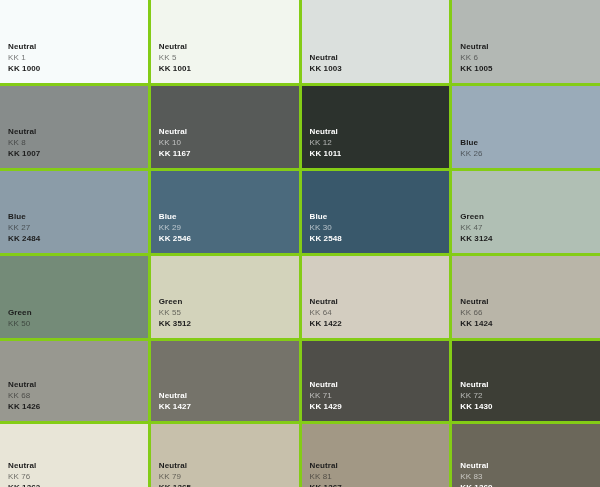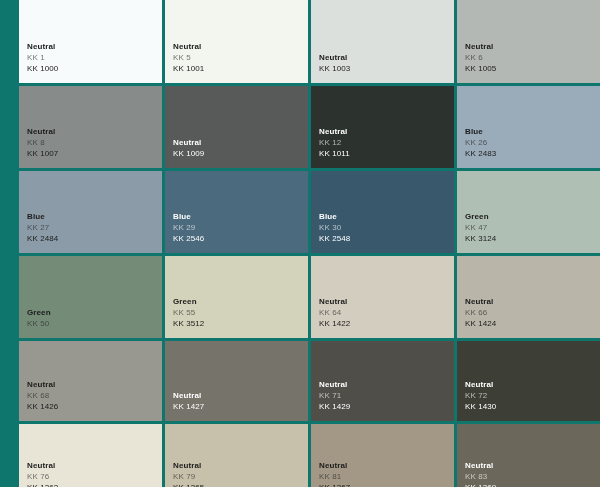--- a/index.html
+++ b/index.html
@@ -16,22 +16,21 @@
     -webkit-font-smoothing: antialiased;
   }
   #swatch-grid {
     width: 600px;
     height: 487px;
     display: grid;
     grid-template-columns: repeat(4, 1fr);
     grid-template-rows: 83px 82px 82px 82px 80px 78px;
     gap: 3px;
     box-sizing: border-box;
-    background: #0f766e;
-    padding-left: 19px;
+    background: #84cc16;
   }
   .swatch {
     position: relative;
     box-sizing: border-box;
     overflow: hidden;
     display: flex;
     flex-direction: column;
     justify-content: flex-end;
     padding: 0 0 9px 8px;
   }
@@ -45,21 +44,21 @@
   .swatch-code {
     font-size: 8px;
     font-weight: normal;
     line-height: 11px;
     letter-spacing: 0.1px;
     white-space: nowrap;
     opacity: 0.62;
   }
   .swatch-fullcode {
     font-size: 8px;
-    font-weight: normal;
+    font-weight: bold;
     line-height: 11px;
     letter-spacing: 0.1px;
     white-space: nowrap;
   }
   .swatch.text-dark .swatch-family,
   .swatch.text-dark .swatch-fullcode {
     color: #1c1c1c;
   }
   .swatch.text-dark .swatch-code {
     color: #1c1c1c;
@@ -95,31 +94,31 @@
       <div class="swatch-code">KK 6</div>
       <div class="swatch-fullcode">KK 1005</div>
     </div>
     <div class="swatch text-dark" style="background-color: rgb(135, 140, 139);">
       <div class="swatch-family">Neutral</div>
       <div class="swatch-code">KK 8</div>
       <div class="swatch-fullcode">KK 1007</div>
     </div>
     <div class="swatch text-light" style="background-color: rgb(87, 90, 88);">
       <div class="swatch-family">Neutral</div>
-      <div class="swatch-fullcode">KK 1009</div>
+      <div class="swatch-code">KK 10</div>
+      <div class="swatch-fullcode">KK 1167</div>
     </div>
     <div class="swatch text-light" style="background-color: rgb(44, 50, 45);">
       <div class="swatch-family">Neutral</div>
       <div class="swatch-code">KK 12</div>
       <div class="swatch-fullcode">KK 1011</div>
     </div>
     <div class="swatch text-dark" style="background-color: rgb(154, 171, 185);">
       <div class="swatch-family">Blue</div>
       <div class="swatch-code">KK 26</div>
-      <div class="swatch-fullcode">KK 2483</div>
     </div>
     <div class="swatch text-dark" style="background-color: rgb(139, 156, 168);">
       <div class="swatch-family">Blue</div>
       <div class="swatch-code">KK 27</div>
       <div class="swatch-fullcode">KK 2484</div>
     </div>
     <div class="swatch text-light" style="background-color: rgb(75, 106, 125);">
       <div class="swatch-family">Blue</div>
       <div class="swatch-code">KK 29</div>
       <div class="swatch-fullcode">KK 2546</div>

